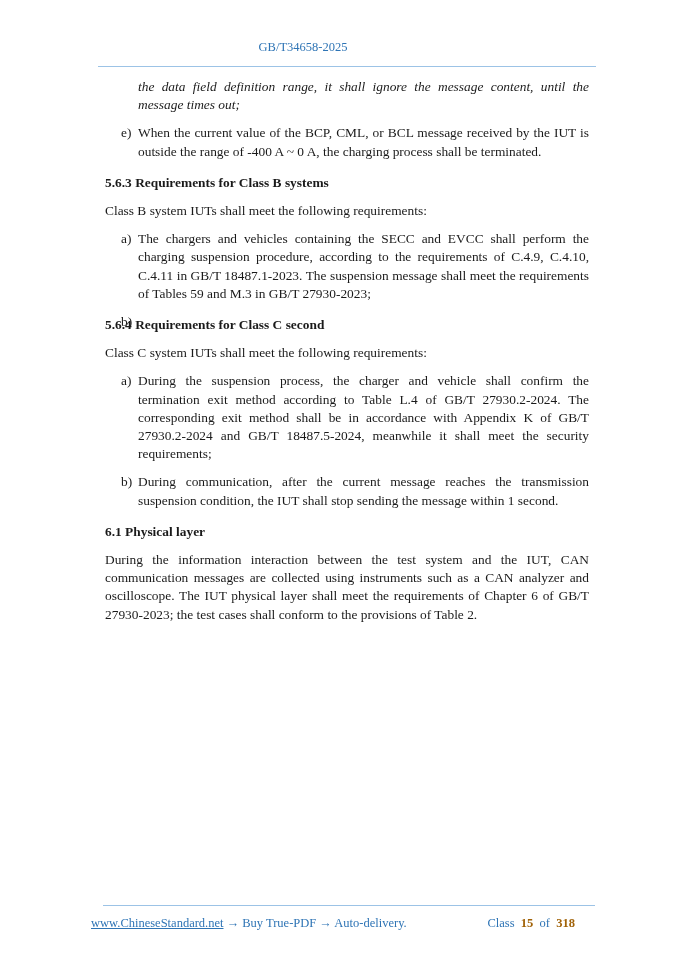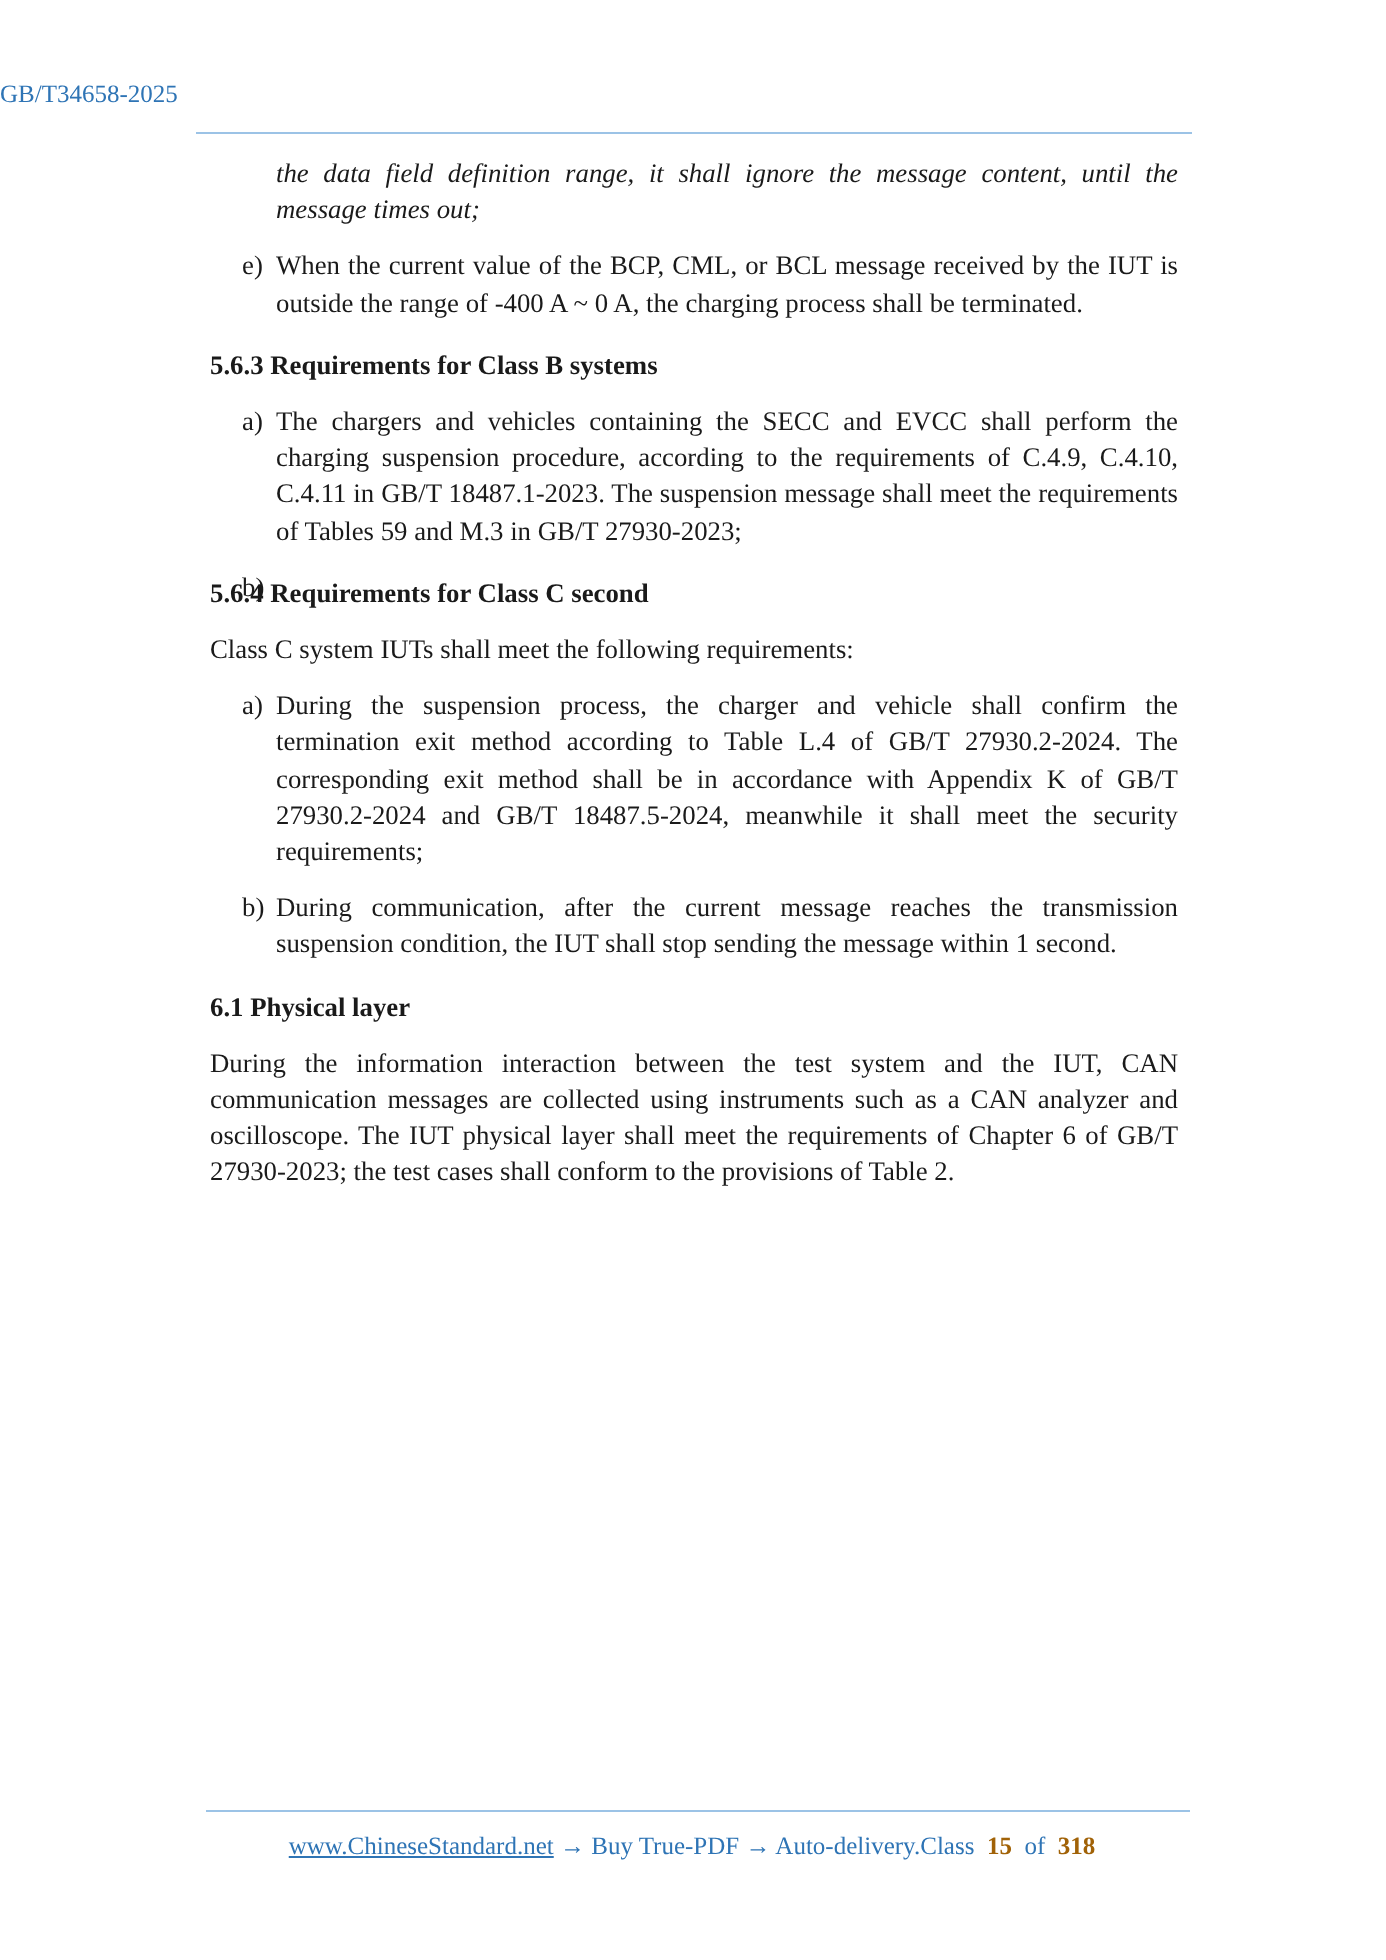--- a/index.html
+++ b/index.html
@@ -1,47 +1,48 @@
 <!DOCTYPE html>
 <html><head>
 <meta charset="utf-8">
 <style>
   html, body { margin: 0; padding: 0; background: #ffffff; }
   body { width: 693px; height: 980px; position: relative; font-family: "Liberation Serif", serif; color: #1a1a1a; overflow: hidden; }
-  .header { position: absolute; top: 40px; left: 0; width: 606px; text-align: left; font-size: 12.5px; color: #2e74b5; }
+  .header { position: absolute; top: 40px; left: 0; width: 606px; text-align: center; font-size: 12.5px; color: #2e74b5; }
   .header-rule { position: absolute; top: 66px; left: 98px; width: 498px; height: 1px; background: #9cc3e6; }
   .content { position: absolute; top: 78px; left: 105px; width: 484px; font-size: 13.4px; line-height: 18.2px; }
   p { margin: 0; text-align: justify; }
   .cont { padding-left: 33px; font-style: italic; }
   .item { position: relative; padding-left: 33px; margin-top: 10px; text-align: justify; }
   .item .lbl { position: absolute; left: 16px; top: 0; }
   .h3 { font-weight: bold; margin-top: 13px; font-size: 13.4px; }
   .plain { margin-top: 10px; }
   .h1 { font-weight: bold; font-size: 19.5px; margin-top: 19px; line-height: 24px; }
   .h2 { font-weight: bold; margin-top: 13px; }
   .footer-rule { position: absolute; top: 905px; left: 103px; width: 492px; height: 1px; background: #9cc3e6; }
-  .footer { position: absolute; top: 916px; left: 104px; width: 484px; font-size: 12.5px; color: #2e74b5; display: flex; justify-content: center; }
+  .footer { position: absolute; top: 916px; left: 91px; width: 484px; font-size: 12.5px; color: #2e74b5; display: flex; justify-content: space-between; }
   .footer a { color: #2e74b5; text-decoration: underline; }
   .footer b { font-weight: bold; color: #a16207; }
 </style>
 </head>
 <body>
 
 <div class="header">GB/T34658-2025</div>
 <div class="header-rule"></div>
 
 <div class="content">
   <p class="cont">the data field definition range, it shall ignore the message content, until the message times out;</p>
 
   <div class="item">
     <span class="lbl">e)</span>
     <span>When the current value of the BCP, CML, or BCL message received by the IUT is outside the range of -400 A ~ 0 A, the charging process shall be terminated.</span>
   </div>
 
   <div class="h3">5.6.3 Requirements for Class B systems</div>
+  <p class="plain">Class B system IUTs shall meet the following requirements:</p>
   <div class="item">
     <span class="lbl">a)</span>
     <span>The chargers and vehicles containing the SECC and EVCC shall perform the charging suspension procedure, according to the requirements of C.4.9, C.4.10, C.4.11 in GB/T 18487.1-2023. The suspension message shall meet the requirements of Tables 59 and M.3 in GB/T 27930-2023;</span>
   </div>
   <div class="item">
     <span class="lbl">b)</span>
   </div>
 
   <div class="h3">5.6.4 Requirements for Class C second</div>
   <p class="plain">Class C system IUTs shall meet the following requirements:</p>

